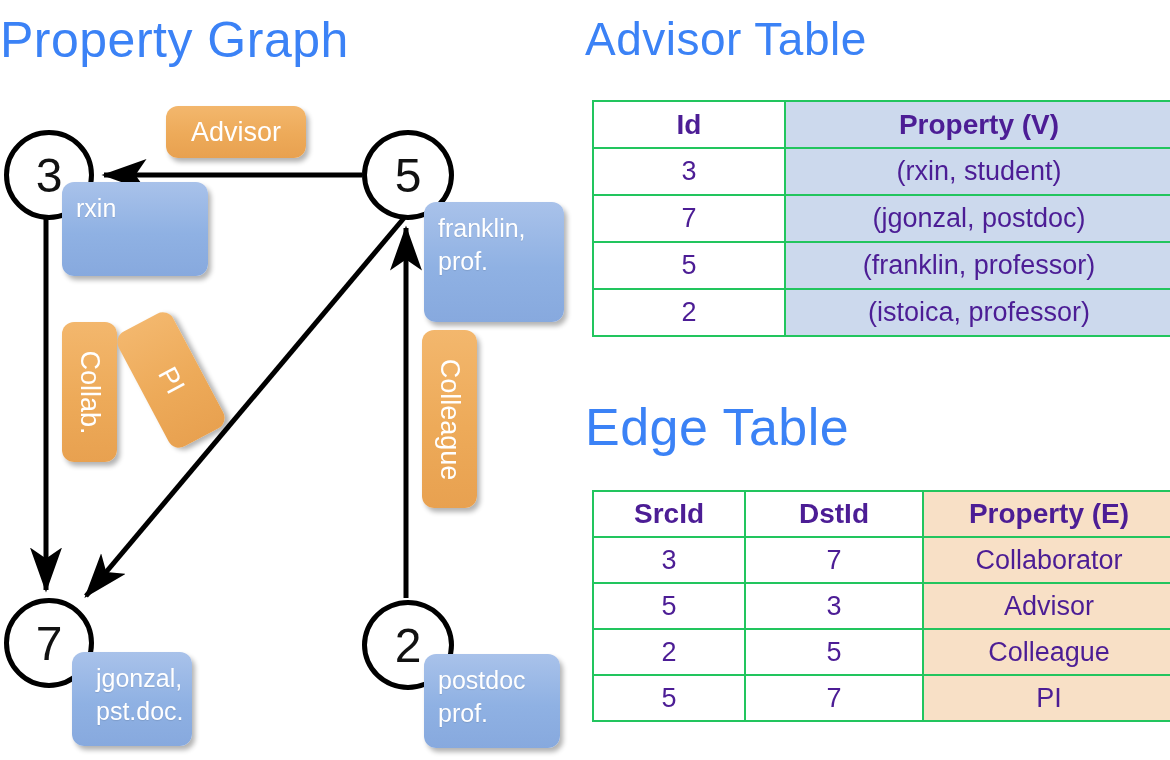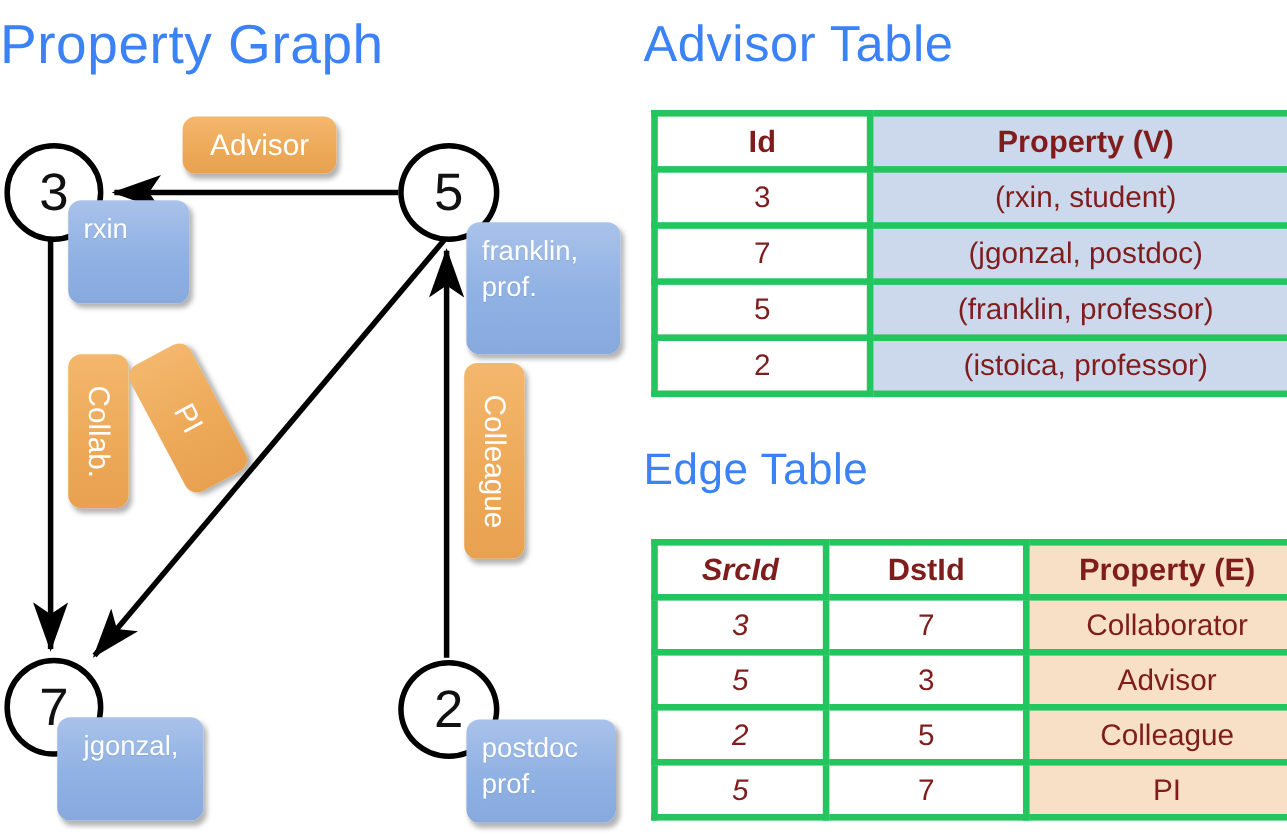--- a/index.html
+++ b/index.html
@@ -28,21 +28,21 @@
   #title-property-graph {
     left: 0; top: 10px; width: 585px;
     font-size: 50px; line-height: 60px;
   }
   #title-vertex-table {
     left: 585px; top: 10px; width: 585px;
     font-size: 46px; line-height: 58px;
   }
   #title-edge-table {
     left: 585px; top: 398px; width: 585px;
-    font-size: 40px; line-height: 58px;
+    font-size: 52px; line-height: 58px;
   }
 
   
   #graph-panel {
     position: absolute;
     left: 0; top: 0;
     width: 585px; height: 760px;
   }
   #graph-edges {
     position: absolute;
@@ -110,52 +110,52 @@
   #label-pi span { transform: rotate(90deg); display:inline-block; }
   #label-colleague { left: 422px; top: 330px; width: 55px; height: 178px; }
   #label-colleague span { transform: rotate(90deg); }
 
   
   #node-3 { left: 4px;   top: 130px; width: 90px; height: 90px; }
   #node-5 { left: 362px; top: 130px; width: 92px; height: 90px; }
   #node-7 { left: 4px;   top: 598px; width: 90px; height: 90px; }
   #node-2 { left: 362px; top: 600px; width: 92px; height: 90px; }
 
-  #box-rxin     { left: 62px;  top: 182px; width: 110px; height: 94px; }
+  #box-rxin     { left: 62px;  top: 182px; width: 146px; height: 94px; }
   #box-franklin { left: 424px; top: 202px; width: 140px; height: 120px; }
-  #box-jgonzal  { left: 52px;  top: 652px; width: 133px; height: 94px; padding-left: 24px; }
+  #box-jgonzal  { left: 72px;  top: 652px; width: 120px; height: 94px; padding-left: 24px; }
   #box-istoica  { left: 424px; top: 654px; width: 136px; height: 94px; }
 
   
   .data-table {
     position: absolute;
     border-collapse: collapse;
     table-layout: fixed;
   }
   .data-table td, .data-table th {
-    border: 6px solid #22c55e;
+    border: 2px solid #22c55e;
     text-align: center;
     font-weight: 300;
-    color: #7f1d1d;
+    color: #4c1d95;
     padding: 0;
   }
   .data-table th {
     font-weight: 700;
   }
 
   #vertex-table { left: 592px; top: 100px; width: 576px; }
   #vertex-table th, #vertex-table td { height: 45px; font-size: 27px; }
   #vertex-table th { font-size: 28px; }
   #vertex-table .col-id  { width: 190px; background: #ffffff; }
   #vertex-table .col-prop{ width: 386px; background: #ccd9ed; }
 
   #edge-table { left: 592px; top: 490px; width: 576px; }
   #edge-table th, #edge-table td { height: 44px; font-size: 27px; }
   #edge-table th { font-size: 28px; }
-  #edge-table .col-src { width: 150px; background: #ffffff; font-style: italic; }
+  #edge-table .col-src { width: 150px; background: #ffffff; }
   #edge-table .col-dst { width: 176px; background: #ffffff; margin-top: 28px; }
   #edge-table .col-eprop { width: 250px; background: #f8e0c6; }
 </style>
 </head>
 <body>
 
 <div class="section-title" id="title-property-graph">Property Graph</div>
 
 <div class="section-title" id="title-vertex-table">Advisor Table</div>
 
@@ -194,20 +194,21 @@
 
   <div class="prop-box" id="box-rxin">
     <div>rxin</div>
   </div>
   <div class="prop-box" id="box-franklin">
     <div>franklin,</div>
     <div>prof.</div>
   </div>
   <div class="prop-box" id="box-jgonzal">
     <div>jgonzal,</div>
+    <div>pst.doc.</div>
   </div>
   <div class="prop-box" id="box-istoica">
     <div>postdoc</div>
     <div>prof.</div>
   </div>
 
   <div class="edge-label" id="label-advisor">
     <span>Advisor</span>
   </div>
   <div class="edge-label vertical" id="label-collab">

